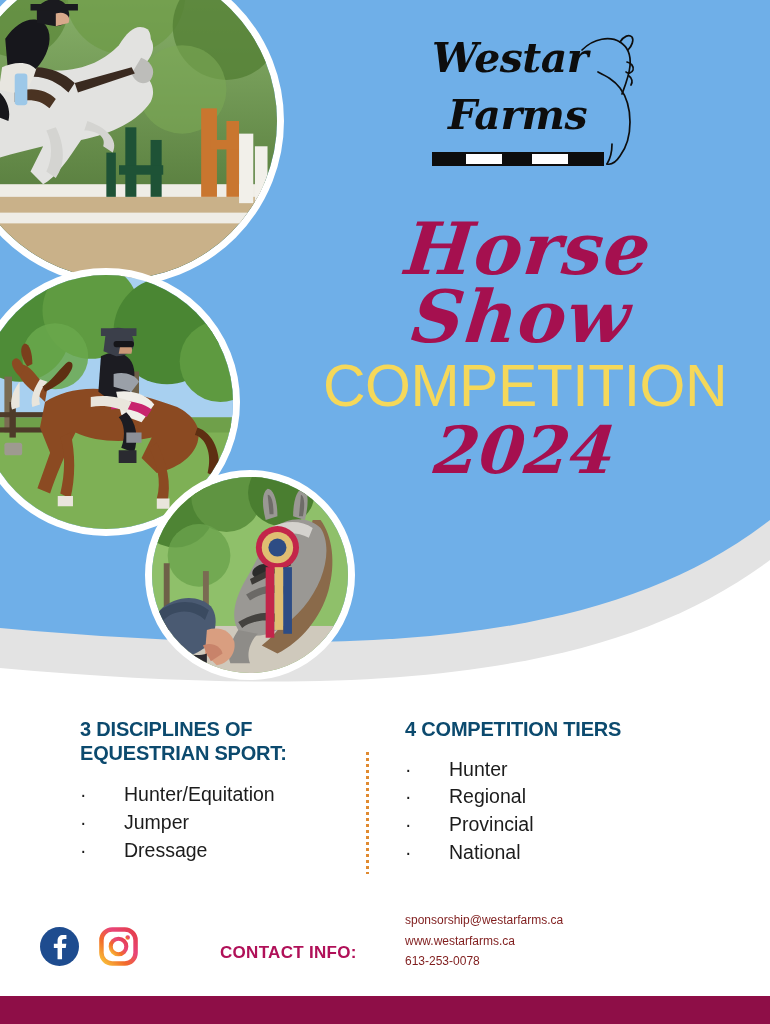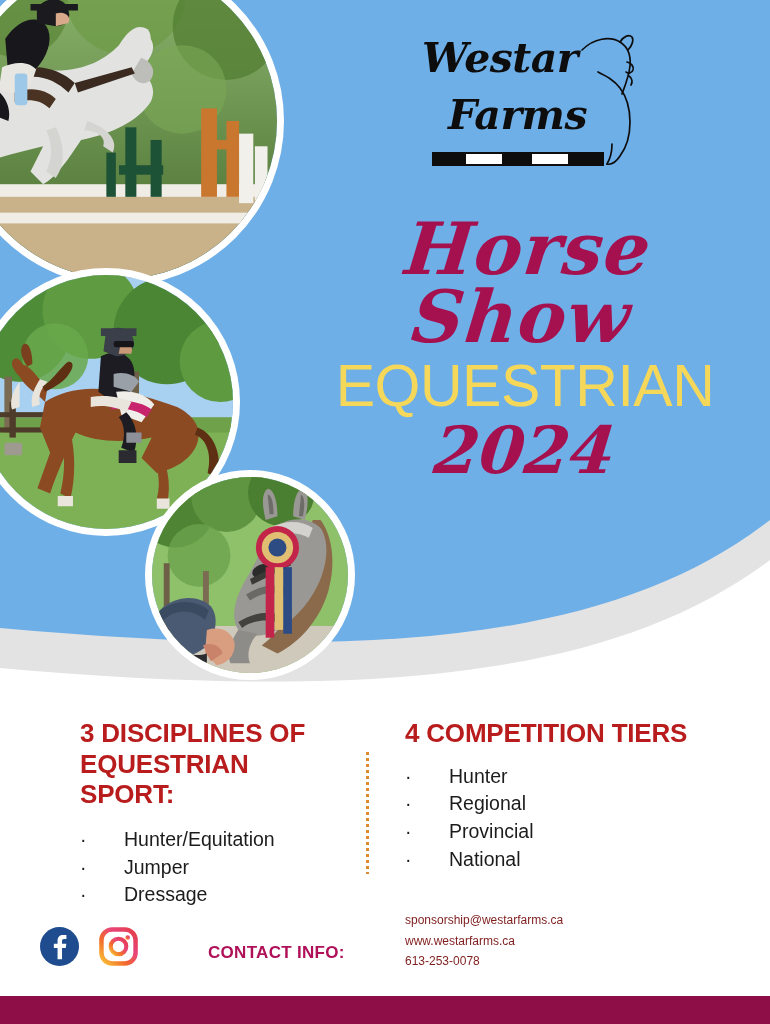--- a/index.html
+++ b/index.html
@@ -20,21 +20,21 @@
 
   
   .logo { position:absolute; top:38px; left:420px; width:210px; height:140px; z-index:6; }
   .logo-word { position:absolute; left:0; top:0; width:185px; text-align:left; }
   .logo-l1, .logo-l2 {
     font-family:"DejaVu Serif", serif;
     font-weight:bold; font-style:italic;
     color:#0d0d0d; line-height:1;
     letter-spacing:-0.5px;
   }
-  .logo-l1 { font-size:41px; margin-left:2px; }
+  .logo-l1 { font-size:41px; margin-left:12px; }
   .logo-l2 { font-size:41px; margin-left:28px; margin-top:16px; }
   .logo-rail {
     position:absolute; left:12px; top:114px;
     width:172px; height:14px; background:#0d0d0d;
   }
   .logo-rail::before, .logo-rail::after {
     content:""; position:absolute; top:2px; height:10px; background:#ffffff;
   }
   .logo-rail::before { left:34px; width:36px; }
   .logo-rail::after  { left:100px; width:36px; }
@@ -74,21 +74,21 @@
   .circ-1 { left:-46px;  top:-44px;  width:330px; height:330px; }
   .circ-2 { left:-28px;  top:268px;  width:268px; height:268px; z-index:5; }
   .circ-3 { left:145px;  top:470px;  width:210px; height:210px; z-index:5; }
   .circ svg { display:block; width:100%; height:100%; }
 
   
   .cols { position:absolute; left:0; top:718px; width:770px; height:175px; z-index:6; }
   .col-left  { position:absolute; left:80px;  top:0;  width:275px; }
   .col-right { position:absolute; left:405px; top:0;  width:300px; }
   .col-head {
-    color:#b91c1c; font-weight:bold; font-size:26px;
+    color:#0c4a6e; font-weight:bold; font-size:20px;
     line-height:1.18; letter-spacing:-0.2px;
   }
   .col-left .col-head { width:245px; }
   ul.bullets { list-style:none; margin-top:16px; }
   .col-right ul.bullets { margin-top:14px; }
   ul.bullets li {
     color:#1c1c1c; font-size:19.5px; line-height:1.42;
     position:relative; padding-left:44px;
   }
   ul.bullets li .dot {
@@ -98,21 +98,21 @@
     position:absolute; left:366px; top:752px; width:3px; height:122px; z-index:6;
     background-image:linear-gradient(to bottom, #E08A30 0 3px, transparent 3px 6px);
     background-size:3px 6px;
   }
 
   
   .contact { position:absolute; left:0; top:905px; width:770px; height:85px; z-index:6; }
   .social { position:absolute; left:40px; top:22px; display:flex; gap:20px; align-items:center; }
   .sicon { width:39px; height:39px; display:block; }
   .contact-label {
-    position:absolute; left:208px; top:38px;
+    position:absolute; left:220px; top:38px;
     color:#B01058; font-weight:bold; font-size:17px; letter-spacing:0.3px;
   }
   .contact-lines { position:absolute; left:405px; top:5px; }
   .contact-lines div { color:#7f1d1d; font-size:12px; line-height:1.72; }
 
   
   .footer-bar { position:absolute; left:0; bottom:0; width:770px; height:28px; background:#8E0E47; z-index:7; }
 </style>
 </head>
 <body>
@@ -275,21 +275,21 @@
         <path d="M47 30 C51 31 54 34 53 38 C52 41 48 42 46 40"></path>
         <path d="M49 44 C52 46 53 50 51 53"></path>
         <path d="M18 40 C26 44 34 48 40 56 C46 64 50 76 50 90 C50 104 46 116 40 124 C36 130 31 133 27 132"></path>
         <path d="M27 132 C30 127 32 120 32 112"></path>
       </g>
     </svg>
   </div>
 
   <div class="title-block">
     <div class="t-script">Horse Show</div>
-    <div class="t-sponsor">EQUESTRIAN</div>
+    <div class="t-sponsor">COMPETITION</div>
     <div class="t-year">2024</div>
   </div>
 
 
   <div class="cols">
     <div class="col-left">
       <div class="col-head">3 DISCIPLINES OF EQUESTRIAN SPORT:</div>
       <ul class="bullets">
         <li><span class="dot">·</span><span>Hunter/Equitation</span></li>
         <li><span class="dot">·</span><span>Jumper</span></li>

